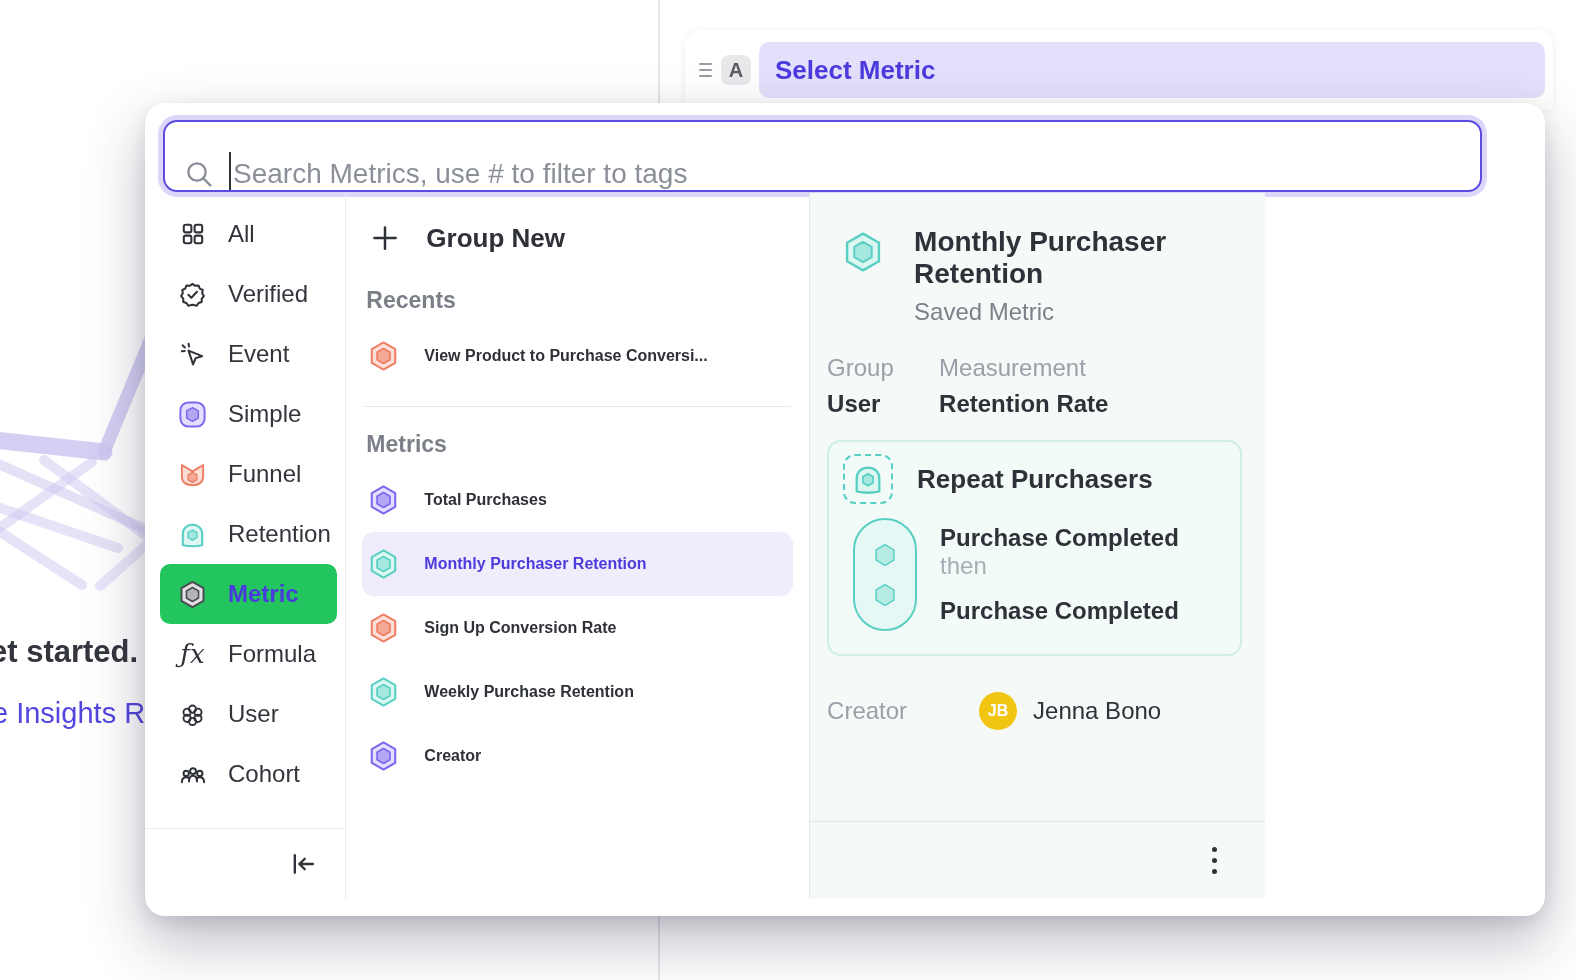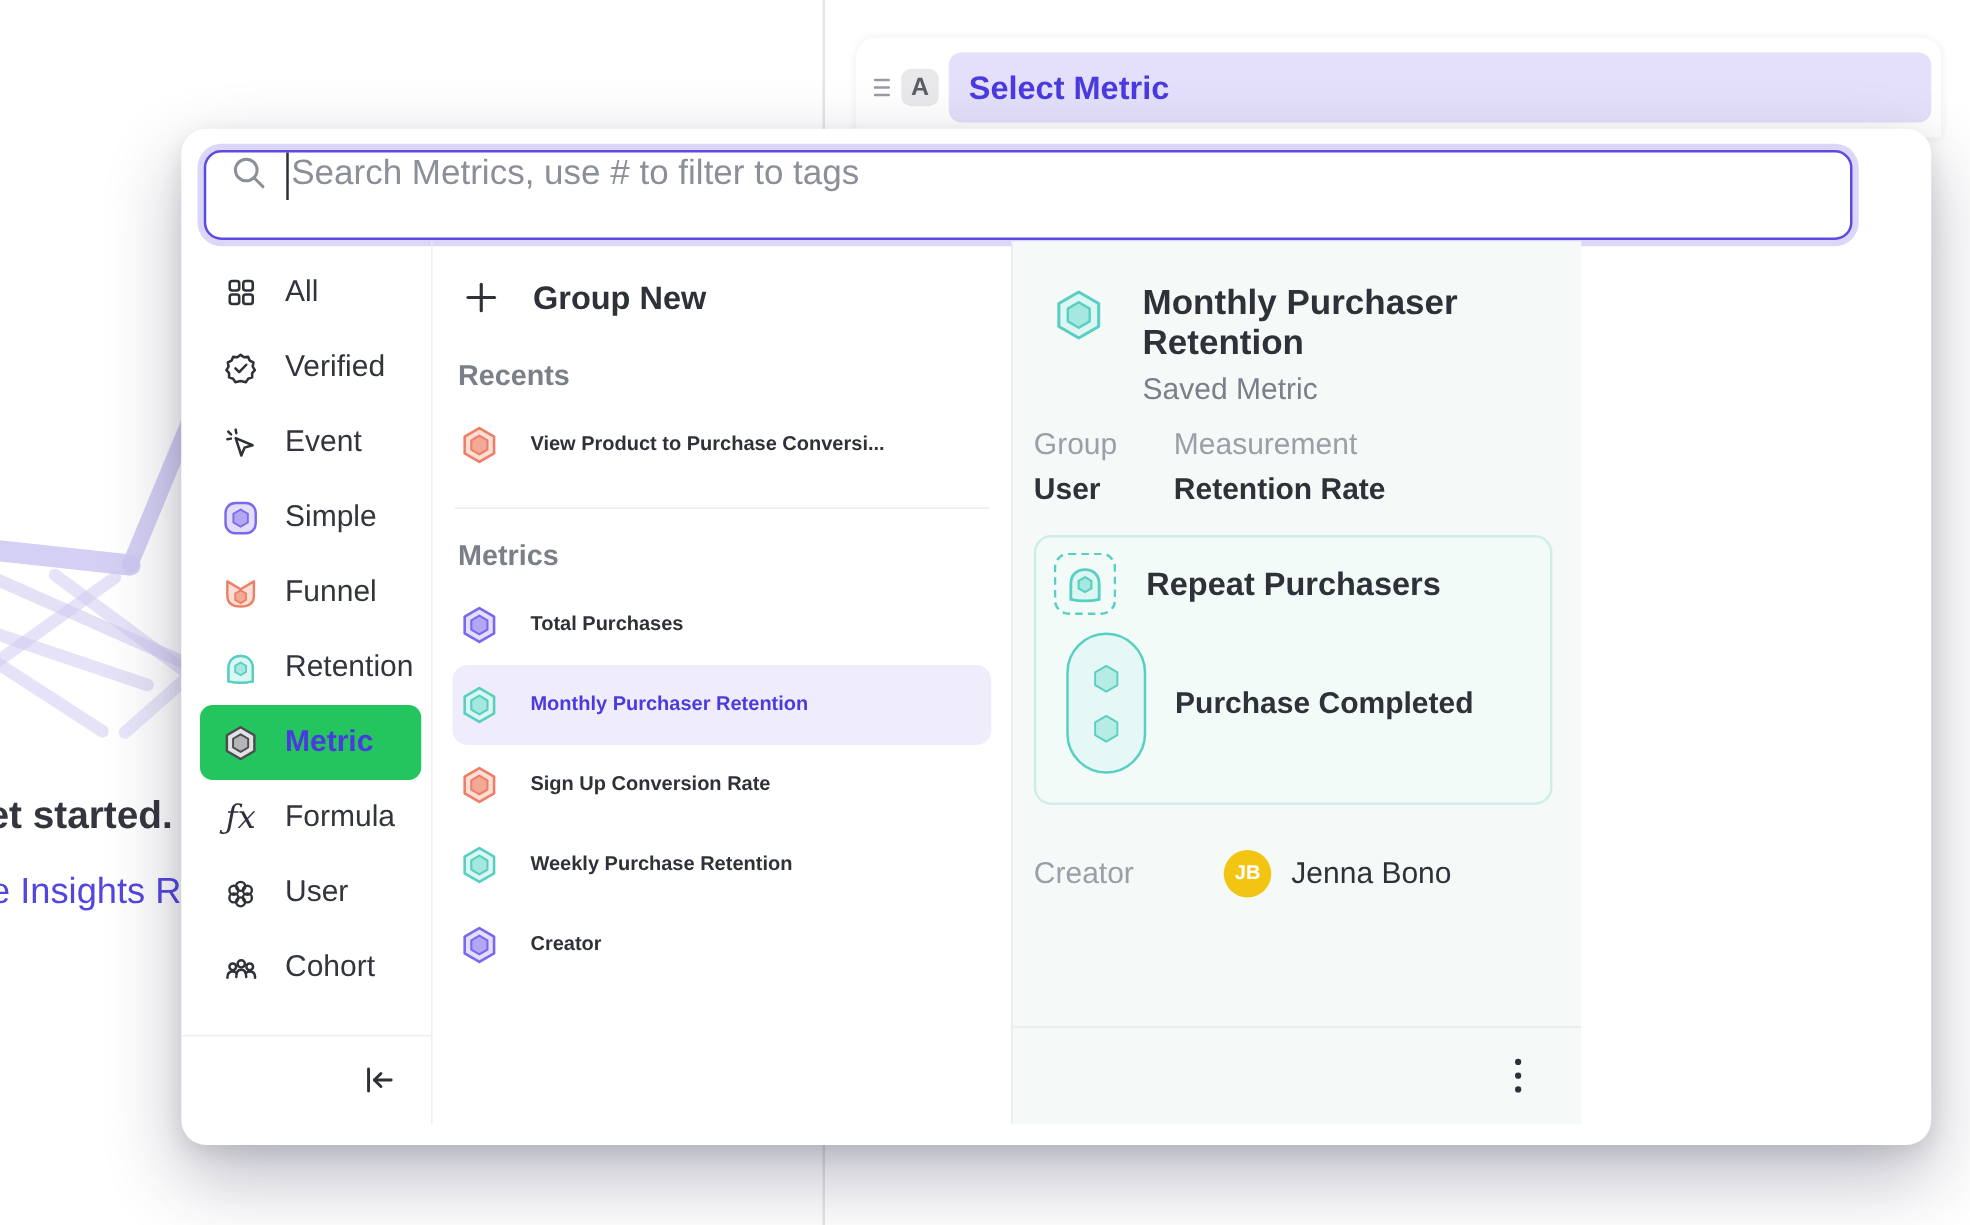--- a/index.html
+++ b/index.html
@@ -24,21 +24,21 @@
     padding-left:16px; font-size:26px; font-weight:700; color:#4b3bdf; }
 
   
   .modal { position:absolute; left:145px; top:103px; width:1400px; height:813px; background:#ffffff;
     border-radius:20px; z-index:2; overflow:hidden;
     box-shadow:0 26px 60px rgba(35,35,70,.30), 0 6px 18px rgba(0,0,0,.10); }
 
   
   .search-wrap { position:absolute; left:18px; top:17px; width:1319px; height:72px;
     border:2px solid #5b4be0; border-radius:14px; background:#fff;
-    box-shadow:0 0 0 5px #dcd7f8; display:flex; align-items:flex-start; padding:0 18px; }
+    box-shadow:0 0 0 5px #dcd7f8; display:flex; align-items:flex-end; padding:0 18px; }
   .search-icon { width:32px; height:32px; flex:none; margin-right:14px; }
   .search-caret { width:2px; height:38px; background:#2f3138; margin-right:2px; }
   .search-input { flex:1; border:none; outline:none; font-size:28px; color:#2f3138; background:transparent;
     font-family:"Liberation Sans", sans-serif; }
   .search-input::placeholder { color:#8b8f98; opacity:1; }
 
   
   .columns { position:absolute; left:0; top:90px; width:1120px; height:706px; display:flex; }
 
   
@@ -65,21 +65,21 @@
   .m-row.selected { background:#efecfc; }
   .m-row.selected .label { color:#4b3bdf; }
   .mid-divider { height:1px; background:#e8e8ea; margin:18px 2px 2px 2px; }
 
   
   .detail { width:567px; position:relative; background:#f5f9f8; border-left:1px solid #e5e8e8; padding:0 23px 0 17px; }
   .d-head { display:flex; margin-top:33px; }
   .d-hex { width:42px; height:48px; flex:none; margin:2px 30px 0 15px; }
   .d-title { font-size:28px; font-weight:700; color:#2f3138; }
   .d-sub { font-size:24px; color:#7b7f88; margin-top:8px; }
-  .d-meta { display:flex; margin-top:16px; }
+  .d-meta { display:flex; margin-top:28px; }
   .d-meta .col1 { width:90px; margin-right:22px; }
   .d-meta .m-label { font-size:24px; color:#9b9fa7; }
   .d-meta .m-value { font-size:24px; font-weight:700; color:#2f3138; margin-top:8px; }
   .d-card { margin-top:22px; background:#f3fbf9; border:2px solid #cfeee9; border-radius:14px; padding:12px 14px 23px 14px; }
   .d-card-head { display:flex; align-items:center; }
   .dashed-box { width:50px; height:50px; border:2px dashed #59cfc3; border-radius:12px; flex:none;
     display:flex; align-items:center; justify-content:center; }
   .d-card-title { font-size:26px; font-weight:700; color:#2f3138; margin-left:24px; }
   .d-card-body { display:flex; margin-top:14px; }
   .capsule { width:64px; height:113px; border:2px solid #59cfc3; border-radius:32px; background:#e6f8f5; flex:none;
@@ -371,20 +371,24 @@
         <div class="d-card-body">
           <div class="capsule">
             <svg viewBox="0 0 24 24">
               <polygon points="12,2.5 20.2,7.25 20.2,16.75 12,21.5 3.8,16.75 3.8,7.25" fill="#b7ece4" stroke="#59cfc3" stroke-width="1.4" stroke-linejoin="round"></polygon>
             </svg>
             <svg viewBox="0 0 24 24">
               <polygon points="12,2.5 20.2,7.25 20.2,16.75 12,21.5 3.8,16.75 3.8,7.25" fill="#b7ece4" stroke="#59cfc3" stroke-width="1.4" stroke-linejoin="round"></polygon>
             </svg>
           </div>
           <div class="d-steps">
+            <div class="d-step">
+              <span>Purchase Completed</span>
+              <span class="then"> then</span>
+            </div>
             <div class="d-step">Purchase Completed</div>
           </div>
         </div>
       </div>
 
       <div class="d-creator">
         <span class="c-label">Creator</span>
         <span class="avatar">JB</span>
         <span class="c-name">Jenna Bono</span>
       </div>

